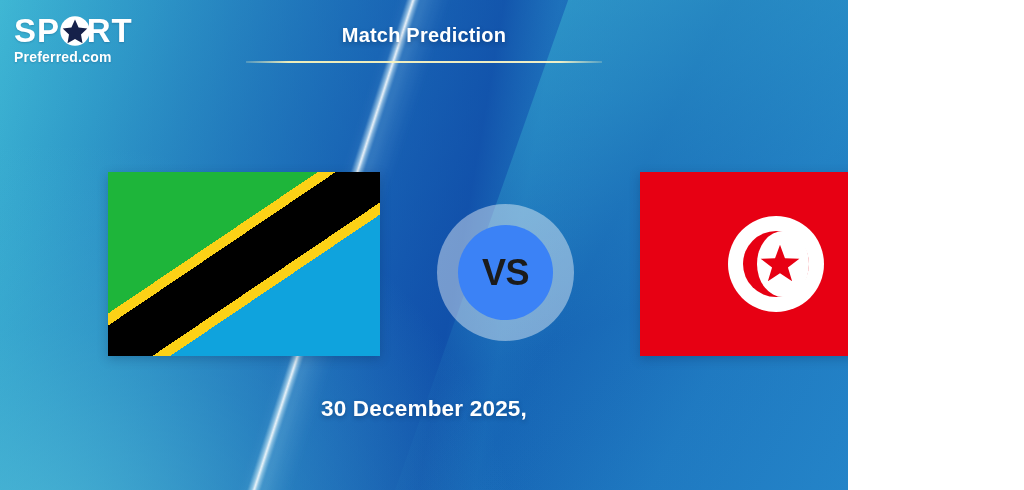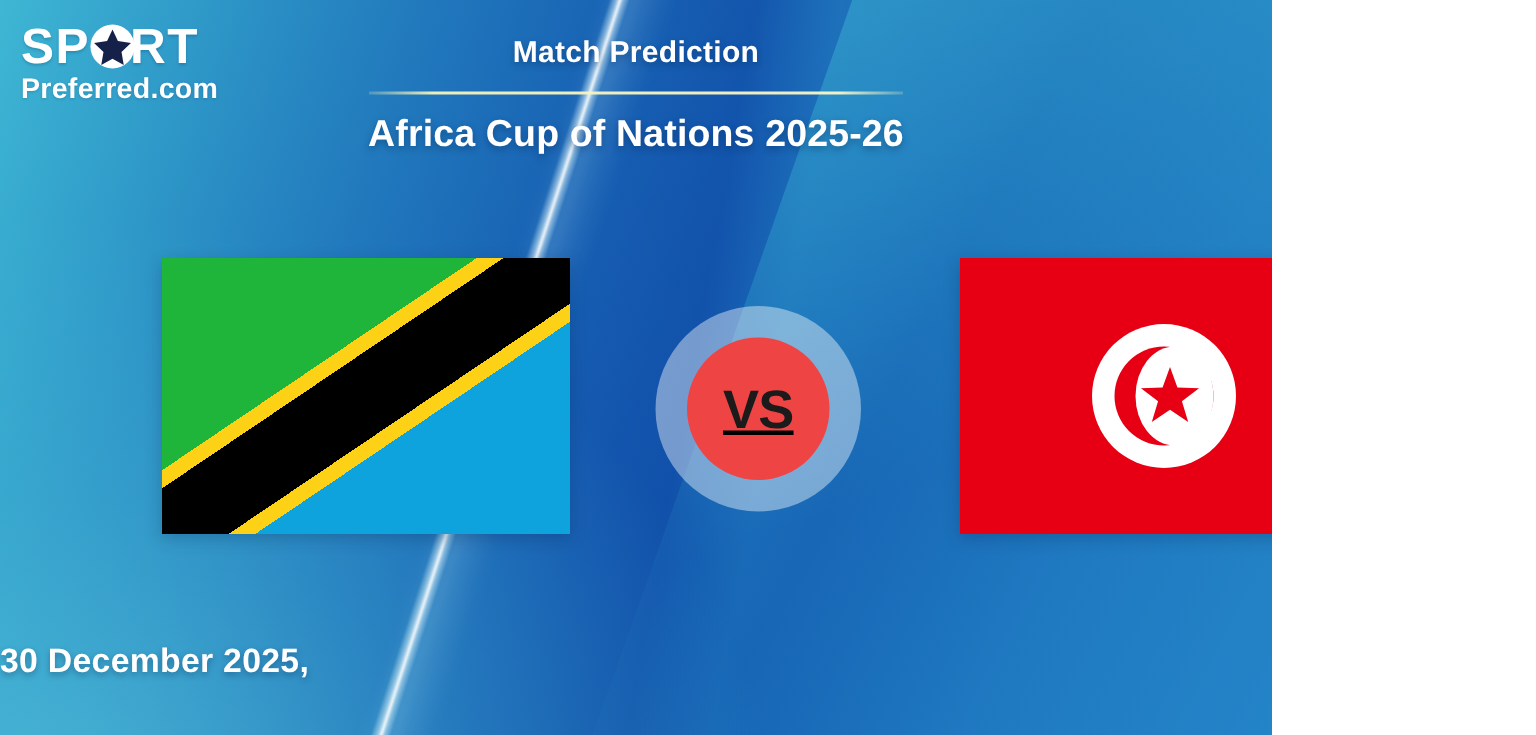--- a/index.html
+++ b/index.html
@@ -95,21 +95,21 @@
   .logo-word .gap { visibility: hidden; }
   .logo-star {
     position: absolute;
     left: 46px;
     top: 2px;
     width: 30px;
     height: 30px;
   }
   .logo-sub {
     margin-top: 1px;
-    font-size: 19px;
+    font-size: 14px;
     font-weight: 700;
     letter-spacing: 0.2px;
     color: #ffffff;
     text-shadow: 0 1px 2px rgba(0,40,80,0.22);
   }
 
   
   .title-block {
     position: absolute;
     left: 0;
@@ -229,42 +229,41 @@
     border-radius: 50%;
     background: rgba(255,255,255,0.42);
   }
   .vs-inner {
     position: absolute;
     left: 21px;
     top: 21px;
     width: 95px;
     height: 95px;
     border-radius: 50%;
-    background: #ef4444;
+    background: #3b82f6;
     display: flex;
     align-items: center;
     justify-content: center;
-    text-decoration: underline;
   }
   .vs-text {
     font-size: 36px;
     font-weight: 800;
     color: #1b1b1b;
     letter-spacing: -0.5px;
     line-height: 1;
   }
 
   
   .datetime {
     position: absolute;
     left: 0;
     right: 0;
     top: 392px;
-    color: #ffffff;
-    margin-top: 32px;
+    text-align: center;
+    color: #ffffff;
   }
   .datetime .line {
     font-size: 22.5px;
     font-weight: 700;
     letter-spacing: 0.2px;
     line-height: 33px;
     text-shadow: 0 2px 4px rgba(0,35,75,0.35);
   }
 </style>
 </head>
@@ -286,21 +285,20 @@
         <circle cx="50" cy="50" r="49" fill="#ffffff"></circle>
         <path d="M50 12 L62 38 L91 42 L70 62 L75 91 L50 77 L25 91 L30 62 L9 42 L38 38 Z" fill="#16214a"></path>
       </svg>
     </div>
     <div class="logo-sub">Preferred.com</div>
   </div>
 
   <div class="title-block">
     <div class="match-prediction">Match Prediction</div>
     <div class="divider"></div>
-    <div class="tournament">Africa Cup of Nations 2025-26</div>
   </div>
 
   <div class="flag flag-left tz">
     <div class="tz-blue"></div>
     <div class="tz-yellow"></div>
     <div class="tz-black"></div>
   </div>
 
   <div class="vs-wrap">
     <div class="vs-ring"></div>

